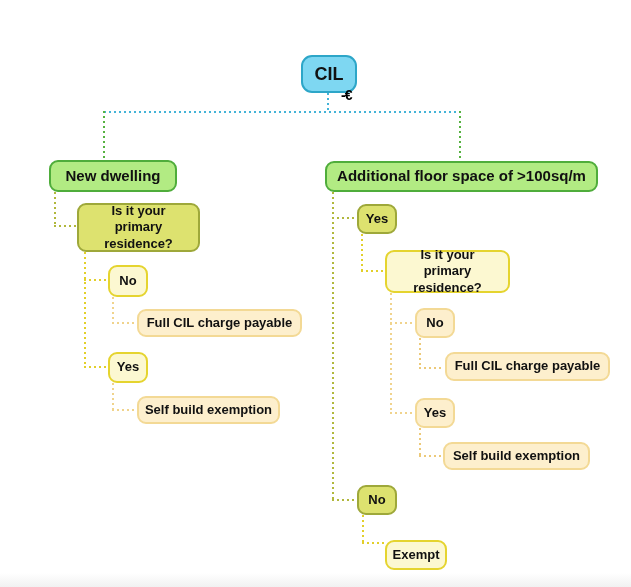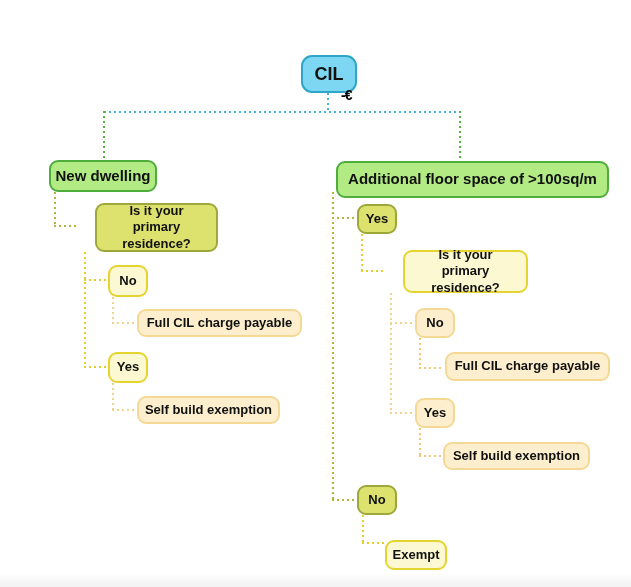--- a/index.html
+++ b/index.html
@@ -12,21 +12,21 @@
     position:absolute;box-sizing:border-box;
     display:flex;align-items:center;justify-content:center;
     text-align:center;
     font-weight:bold;color:#111;font-size:13px;line-height:1.25;
     border:2px solid var(--border,#ccc);
     background:var(--fill,#eee);
     border-radius:9px;
     padding:2px 17px;
     white-space:nowrap;
   }
-  .node.wrap{white-space:normal;padding:2px 14px;margin-left:18px;}
+  .node.wrap{white-space:normal;padding:2px 14px;}
   .node.root{font-size:18px;border-radius:11px;}
   .node.lvl1{font-size:15px;}
   .hline,.vline{position:absolute;}
   .hline{height:2px;background-image:repeating-linear-gradient(to right,currentColor 0 2px,transparent 2px 5px);}
   .vline{width:2px;background-image:repeating-linear-gradient(to bottom,currentColor 0 2px,transparent 2px 5px);}
   .badge{
     position:absolute;font-weight:bold;color:#000;font-size:14px;
     letter-spacing:-1px;
   }
   .bottom-fade{
@@ -72,23 +72,23 @@
   <div class="vline" style="left: 419px; top: 428px; height: 28px; color: rgb(236, 201, 121);"></div>
   <div class="hline" style="left: 419px; top: 455px; width: 24px; color: rgb(236, 201, 121);"></div>
 
   <div class="vline" style="left: 362px; top: 515px; height: 28px; color: rgb(226, 207, 43);"></div>
   <div class="hline" style="left: 362px; top: 542px; width: 23px; color: rgb(226, 207, 43);"></div>
 
   <div class="node root" style="left: 301px; top: 55px; width: 56px; height: 38px; --fill: #7ed7f2; --border: #2da6c8;">CIL</div>
 
   <span class="badge" style="left:341px;top:87px">-€</span>
 
-  <div class="node lvl1" style="left: 49px; top: 160px; width: 108px; height: 32px; --fill: #b2eb83; --border: #4fad3b;">New dwelling</div>
+  <div class="node lvl1" style="left: 49px; top: 160px; width: 128px; height: 32px; --fill: #b2eb83; --border: #4fad3b;">New dwelling</div>
 
-  <div class="node lvl1" style="left: 336px; top: 161px; width: 273px; height: 37px; --fill: #b2eb83; --border: #4fad3b;">Additional floor space of &gt;100sq/m</div>
+  <div class="node lvl1" style="left: 325px; top: 161px; width: 273px; height: 31px; --fill: #b2eb83; --border: #4fad3b;">Additional floor space of &gt;100sq/m</div>
 
   <div class="node wrap" style="left: 77px; top: 203px; width: 123px; height: 49px; --fill: #dde26f; --border: #9ea83a;">Is it your primary residence?</div>
 
   <div class="node" style="left: 108px; top: 265px; width: 40px; height: 32px; --fill: #fcf8d1; --border: #e5d42f;">No</div>
 
   <div class="node" style="left: 137px; top: 309px; width: 165px; height: 28px; --fill: #fdefcd; --border: #f3d995;">Full CIL charge payable</div>
 
   <div class="node" style="left: 108px; top: 352px; width: 40px; height: 31px; --fill: #fcf8d1; --border: #e5d42f;">Yes</div>
 
   <div class="node" style="left: 137px; top: 396px; width: 143px; height: 28px; --fill: #fdefcd; --border: #f3d995;">Self build exemption</div>

